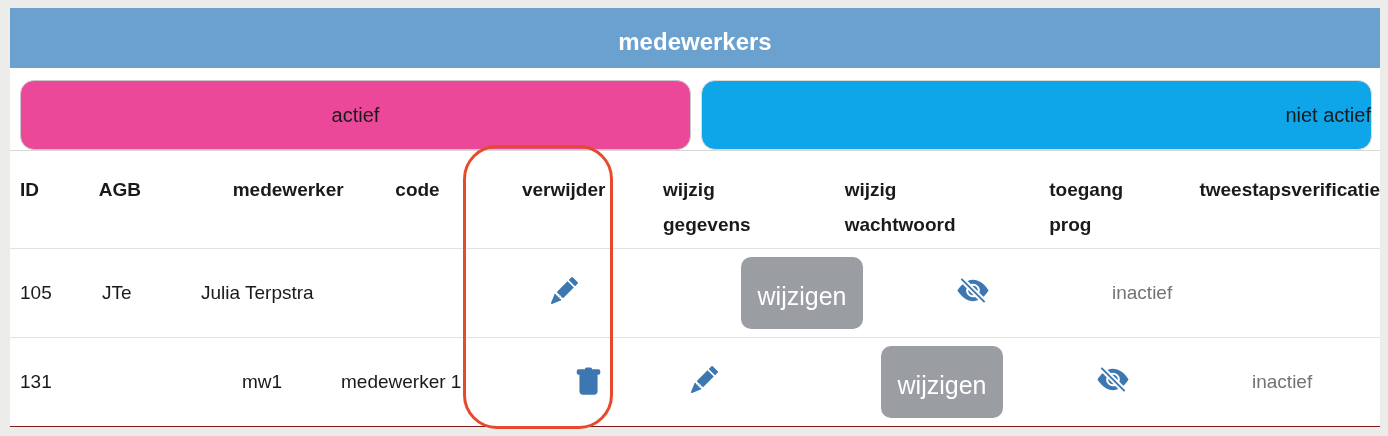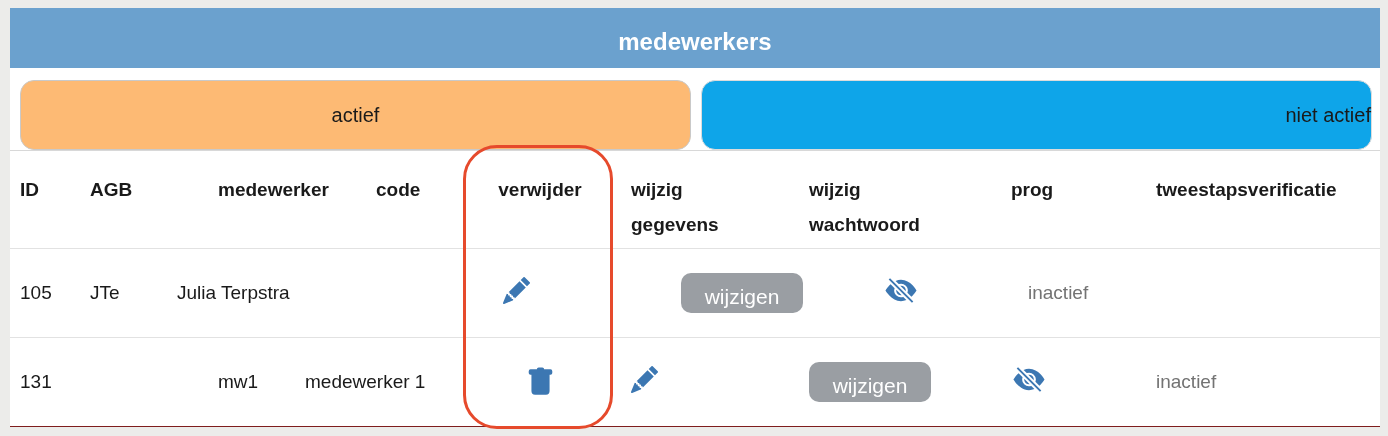--- a/index.html
+++ b/index.html
@@ -22,46 +22,46 @@
     background:#ffffff;
   }
   .tabs {
     display:flex; gap:10px; padding:12px 8px 0 10px; height:82px;
   }
   .tab {
     flex:1; height:70px; border-radius:14px;
     display:flex; align-items:center; justify-content:center;
     font-size:20px; color:#1a1a1a; cursor:pointer;
   }
-  .tab-active { background:#fdba74; border:1.5px solid #c9c9c9; }
+  .tab-active { background:#ec4899; border:1.5px solid #c9c9c9; }
   .tab-inactive { background:#0ea5e9; border:1.5px solid #dcdcdc;justify-content:flex-end; }
   .table { width:1370px; border-top:1px solid #d8d8d8; }
-  .tr { display:flex; border-bottom:1px solid #e2e2e2; }
+  .tr { display:flex; border-bottom:1px solid #e2e2e2;gap:12px; }
   .tr-head { height:98px; align-items:flex-start; padding-top:21px; font-weight:bold; }
   .tr-data { height:89px; align-items:center; }
   .tr-data:last-child { border-bottom:1px solid #7f1d1d; }
   .th span { display:block; font-size:19px; line-height:35px; }
   .td { font-size:19px; }
   .c-id { width:80px; padding-left:10px; }
   .c-agb { width:128px; }
   .c-code { width:87px; }
   .c-medewerker { width:158px; }
   .c-verwijder { width:154px; text-align:center; }
   .td.c-verwijder { display:flex; justify-content:center; align-items:center; }
   .c-wijzig_gegevens { width:192px; padding-left:14px; }
   .c-wijzig_wachtwoord { width:202px; }
   .c-toegang_prog { width:145px; }
   .c-tweestapsverificatie { flex:1; }
   .icon-btn {
     background:none; border:none; padding:0; cursor:pointer;
     display:inline-flex; align-items:center;
   }
   .gray-btn {
-    width:122px; height:40px; border:none; border-radius:10px;
-    background:#9a9ea3; color:#ffffff; font-size:21px;
+    width:122px; height:72px; border:none; border-radius:10px;
+    background:#9a9ea3; color:#ffffff; font-size:25px;
     font-family:"Liberation Sans", sans-serif; cursor:pointer;
     padding-top:8px;
   }
   .status-inactive { color:#737373; }
   .annotation {
     position:absolute; left:463px; top:145px; width:150px; height:284px;
     border:3.5px solid #e64a2c; border-radius:34px;
     pointer-events:none; z-index:5; background:transparent;
   }
   .hidden-cell { visibility:hidden; }
@@ -107,20 +107,21 @@
         </div>
         <div class="th c-wijzig_gegevens">
           <span>wijzig</span>
           <span>gegevens</span>
         </div>
         <div class="th c-wijzig_wachtwoord">
           <span>wijzig</span>
           <span>wachtwoord</span>
         </div>
         <div class="th c-toegang_prog">
+          <span>toegang</span>
           <span>prog</span>
         </div>
         <div class="th c-tweestapsverificatie">
           <span>tweestapsverificatie</span>
           <span></span>
         </div>
       </div>
     <div>
   <div class="tr tr-data">
     <div class="td c-id">

